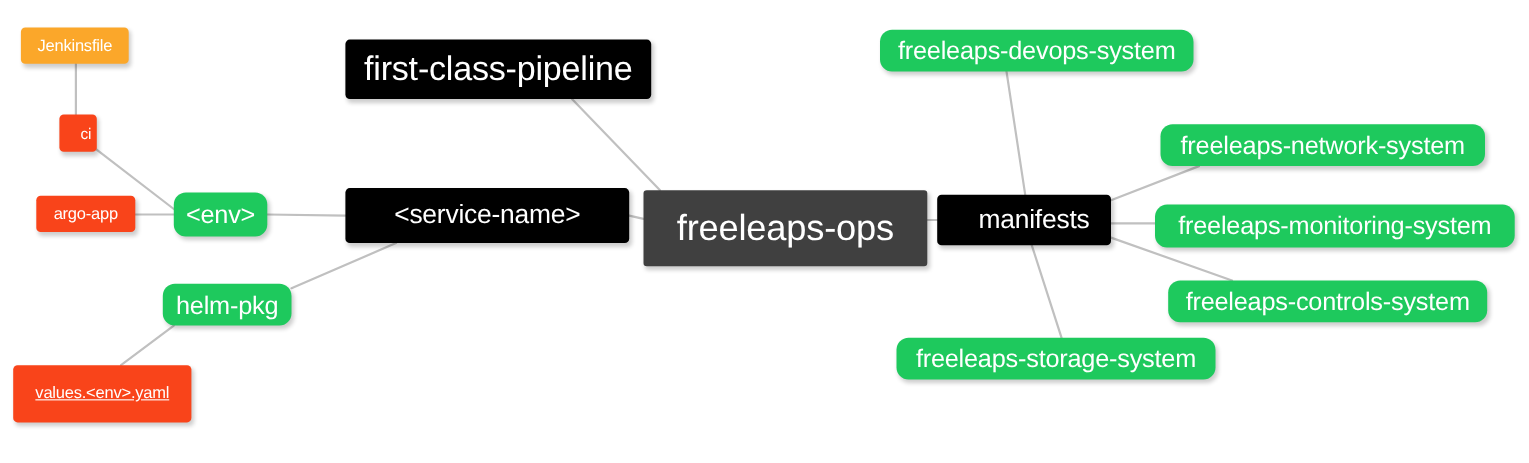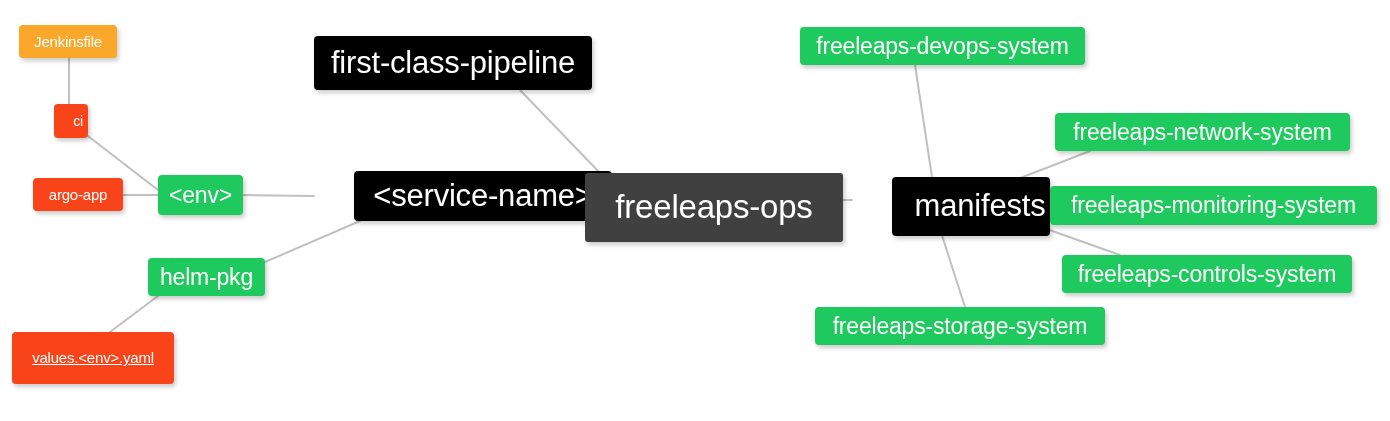--- a/index.html
+++ b/index.html
@@ -45,22 +45,22 @@
     background: #404040;
     font-size: 33px;
     border-radius: 3px;
   }
   .node.blue   { background: #000000; }
   .node.green  { background: #1ec95d; }
   .node.red    { background: #f9441a; }
   .node.orange { background: #fba72a; }
 
   .s-xl  { font-size: 31px; }
-  .s-lg  { font-size: 31px; margin-left: 40px; }
-  .s-md  { font-size: 23px; }
+  .s-lg  { font-size: 24px; }
+  .s-md  { font-size: 23px; border-radius: 11px; }
   .s-xs  { font-size: 15px; }
   .s-xxs { font-size: 14px; }
 </style>
 </head>
 <body>
 
 <div id="mindmap-canvas">
   <svg id="edge-layer" viewBox="0 0 1390 421" xmlns="http://www.w3.org/2000/svg">
       <line x1="69" y1="58" x2="69" y2="104" stroke="#c0c0c0" stroke-width="2" stroke-linecap="round"></line>
       <line x1="84" y1="133" x2="158" y2="190" stroke="#c0c0c0" stroke-width="2" stroke-linecap="round"></line>
@@ -80,20 +80,20 @@
   <div id="node-layer">
       <div class="node orange s-xs" style="left: 19px; top: 25px; width: 98px; height: 33px;">Jenkinsfile</div>
       <div class="node red s-xxs" style="left: 54px; top: 104px; width: 30px; height: 34px; padding-left: 24px;">ci</div>
       <div class="node red s-xs" style="left: 33px; top: 178px; width: 90px; height: 33px;">argo-app</div>
       <div class="node green s-md" style="left: 158px; top: 175px; width: 85px; height: 40px;">&lt;env&gt;</div>
       <div class="node green s-md" style="left: 148px; top: 258px; width: 117px; height: 38px;">helm-pkg</div>
       <div class="node red s-xs" style="left: 12px; top: 332px; width: 162px; height: 52px; text-decoration: underline;">values.&lt;env&gt;.yaml</div>
       <div class="node blue s-xl" style="left: 314px; top: 36px; width: 278px; height: 54px;">first-class-pipeline</div>
       <div class="node blue s-lg" style="left: 314px; top: 171px; width: 258px; height: 50px;">&lt;service-name&gt;</div>
       <div class="node root s-xl" style="left: 585px; top: 173px; width: 258px; height: 69px;">freeleaps-ops</div>
-      <div class="node blue s-lg" style="left: 852px; top: 177px; width: 158px; height: 59px; padding-left: 28px;">manifests</div>
+      <div class="node blue s-lg" style="left: 852px; top: 177px; width: 158px; height: 46px; padding-left: 28px;">manifests</div>
       <div class="node green s-md" style="left: 800px; top: 27px; width: 285px; height: 38px;">freeleaps-devops-system</div>
       <div class="node green s-md" style="left: 1055px; top: 113px; width: 295px; height: 38px;">freeleaps-network-system</div>
       <div class="node green s-md" style="left: 1050px; top: 186px; width: 327px; height: 39px; text-align: right;">freeleaps-monitoring-system</div>
       <div class="node green s-md" style="left: 1062px; top: 255px; width: 290px; height: 38px;">freeleaps-controls-system</div>
       <div class="node green s-md" style="left: 815px; top: 307px; width: 290px; height: 38px;">freeleaps-storage-system</div>
     </div>
 </div>
 
 </body></html>

